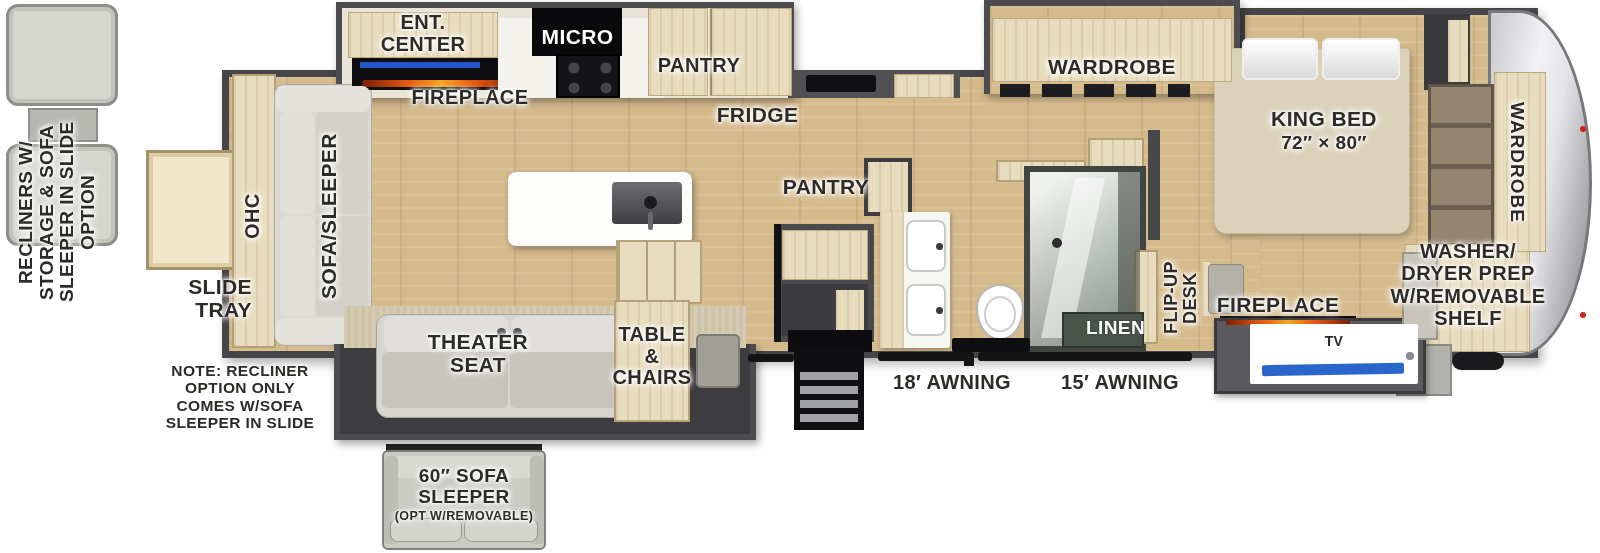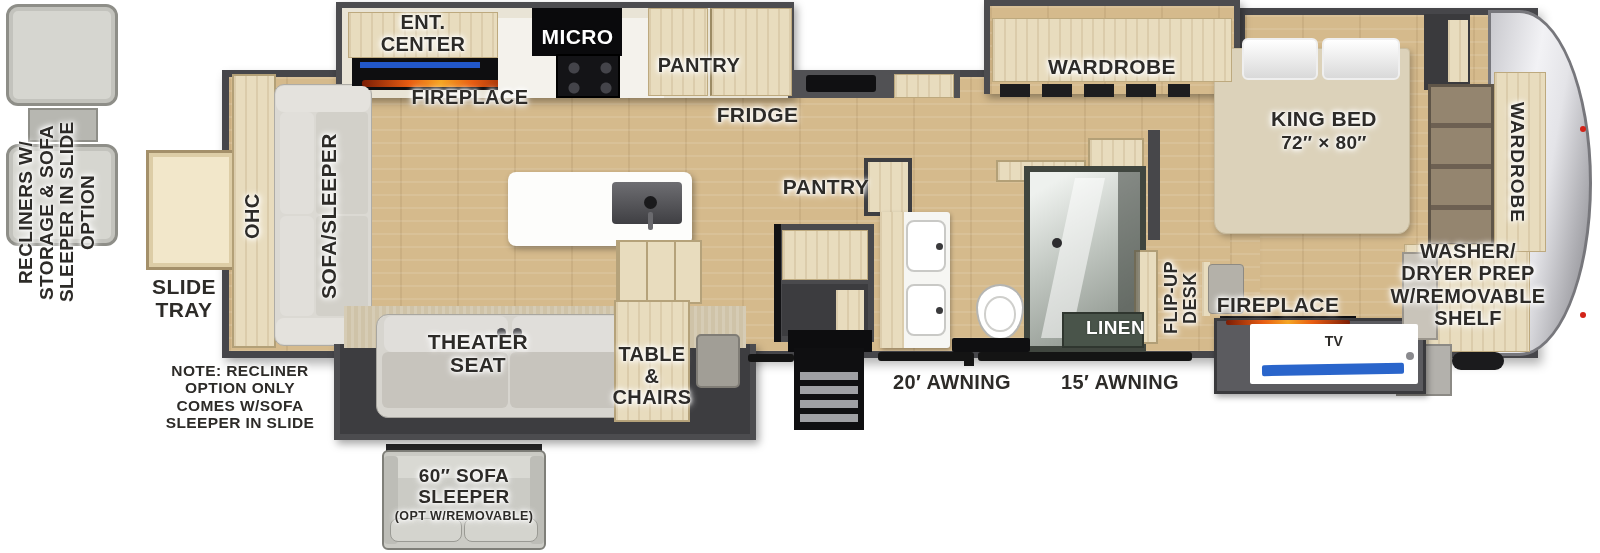--- a/index.html
+++ b/index.html
@@ -33,21 +33,21 @@
     <div class="abs" style="left:6px;top:4px;width:112px;height:102px;background:#d6d6d0;border:3px solid #8e8e88;border-radius:12px;box-shadow:inset 0 0 0 4px #c3c3bd;"></div>
     <div class="abs" style="left:28px;top:108px;width:70px;height:34px;background:#b7b7b1;border:2px solid #8e8e88;"></div>
     <div class="abs" style="left:6px;top:144px;width:112px;height:102px;background:#d6d6d0;border:3px solid #8e8e88;border-radius:12px;box-shadow:inset 0 0 0 4px #c3c3bd;"></div>
   </div>
   <div class="lbl vert f19" style="left:16px;top:92px;height:240px;">RECLINERS W/
 STORAGE &amp; SOFA
 SLEEPER IN SLIDE
 OPTION</div>
 
   <div class="abs" style="left:146px;top:150px;width:90px;height:120px;background:#f2e7ca;border:3px solid #a4906a;box-shadow:inset 0 0 0 4px #ddcda6;z-index:2;"></div>
-  <div class="lbl f21" style="left:126px;top:276px;width:116px;">SLIDE
+  <div class="lbl f21" style="left:136px;top:276px;width:116px;text-align:right;">SLIDE
 TRAY</div>
 
   <div class="abs floor" style="left:1238px;top:8px;width:300px;height:350px;border:7px solid #46464a;z-index:1;box-shadow:4px 6px 10px rgba(0,0,0,.3);"></div>
   <div class="abs floor" style="left:222px;top:70px;width:1026px;height:288px;border:7px solid #46464a;z-index:1;box-shadow:4px 6px 10px rgba(0,0,0,.3);"></div>
   <div class="abs floor" style="left:1230px;top:84px;width:30px;height:260px;z-index:2;"></div>
 
   <div class="abs" style="left:1488px;top:10px;width:104px;height:346px;border-radius:0 74px 74px 0 / 0 176px 176px 0;background:linear-gradient(100deg,#c9c9ce 0%,#f2f2f5 35%,#e4e4e8 55%,#b1b1b6 78%,#828287 100%);border:3px solid #77777c;z-index:3;"></div>
   <div class="abs" style="left:1580px;top:126px;width:6px;height:6px;border-radius:50%;background:#d22318;z-index:5;"></div>
   <div class="abs" style="left:1580px;top:312px;width:6px;height:6px;border-radius:50%;background:#d22318;z-index:5;"></div>
 
@@ -169,32 +169,32 @@
   <div class="abs" style="left:510px;top:352px;width:128px;height:56px;background:#c7c4bd;border-radius:6px;z-index:5;"></div>
   <div class="abs" style="left:497px;top:328px;width:9px;height:9px;border-radius:50%;background:#47474b;z-index:6;"></div>
   <div class="abs" style="left:513px;top:328px;width:9px;height:9px;border-radius:50%;background:#47474b;z-index:6;"></div>
   <div class="lbl f21" style="left:398px;top:331px;width:160px;">THEATER
 SEAT</div>
 
   <div class="abs wood" style="left:616px;top:240px;width:86px;height:64px;border:2px solid #b5a27a;background-image:repeating-linear-gradient(90deg,#b5a27a 0 2px,rgba(0,0,0,0) 2px 28px);z-index:3;"></div>
   <div class="abs wood" style="left:614px;top:300px;width:76px;height:122px;border:2px solid #b5a27a;z-index:5;"></div>
   <div class="abs" style="left:568px;top:334px;width:48px;height:54px;background:#a19e96;border:2px solid #807d76;border-radius:5px;z-index:4;"></div>
   <div class="abs" style="left:696px;top:334px;width:44px;height:54px;background:#a19e96;border:2px solid #807d76;border-radius:5px;z-index:4;"></div>
-  <div class="lbl f20" style="left:606px;top:324px;width:92px;margin-top:20px;">TABLE
+  <div class="lbl f20" style="left:606px;top:324px;width:92px;">TABLE
 &amp;
 CHAIRS</div>
 
   <div class="abs" style="left:794px;top:348px;width:70px;height:82px;background:#0f0f11;z-index:4;"></div>
   <div class="abs" style="left:800px;top:372px;width:58px;height:54px;background:repeating-linear-gradient(180deg,#9fa0a4 0 8px,#0f0f11 8px 14px);z-index:5;"></div>
 
   <div class="abs" style="left:748px;top:354px;width:46px;height:8px;background:#141414;border-radius:3px;z-index:5;"></div>
   <div class="abs" style="left:878px;top:352px;width:96px;height:9px;background:#141414;border-radius:3px;z-index:5;"></div>
   <div class="abs" style="left:964px;top:359px;width:10px;height:7px;background:#141414;z-index:5;"></div>
   <div class="abs" style="left:978px;top:352px;width:214px;height:9px;background:#141414;border-radius:3px;z-index:5;"></div>
-  <div class="lbl f20" style="left:872px;top:372px;width:160px;">20′ AWNING</div>
+  <div class="lbl f20" style="left:872px;top:372px;width:160px;">18′ AWNING</div>
   <div class="lbl f20" style="left:1040px;top:372px;width:160px;">15′ AWNING</div>
 
   <div class="lbl f15" style="left:145px;top:362px;width:190px;line-height:1.12;">NOTE: RECLINER
 OPTION ONLY
 COMES W/SOFA
 SLEEPER IN SLIDE</div>
 
   <div class="abs" style="left:382px;top:444px;z-index:2;">
     <div class="abs" style="left:4px;top:0;width:156px;height:14px;background:#242426;"></div>
     <div class="abs" style="left:0;top:6px;width:164px;height:100px;background:#cbcbc5;border:2px solid #7f7f79;border-radius:6px;"></div>

